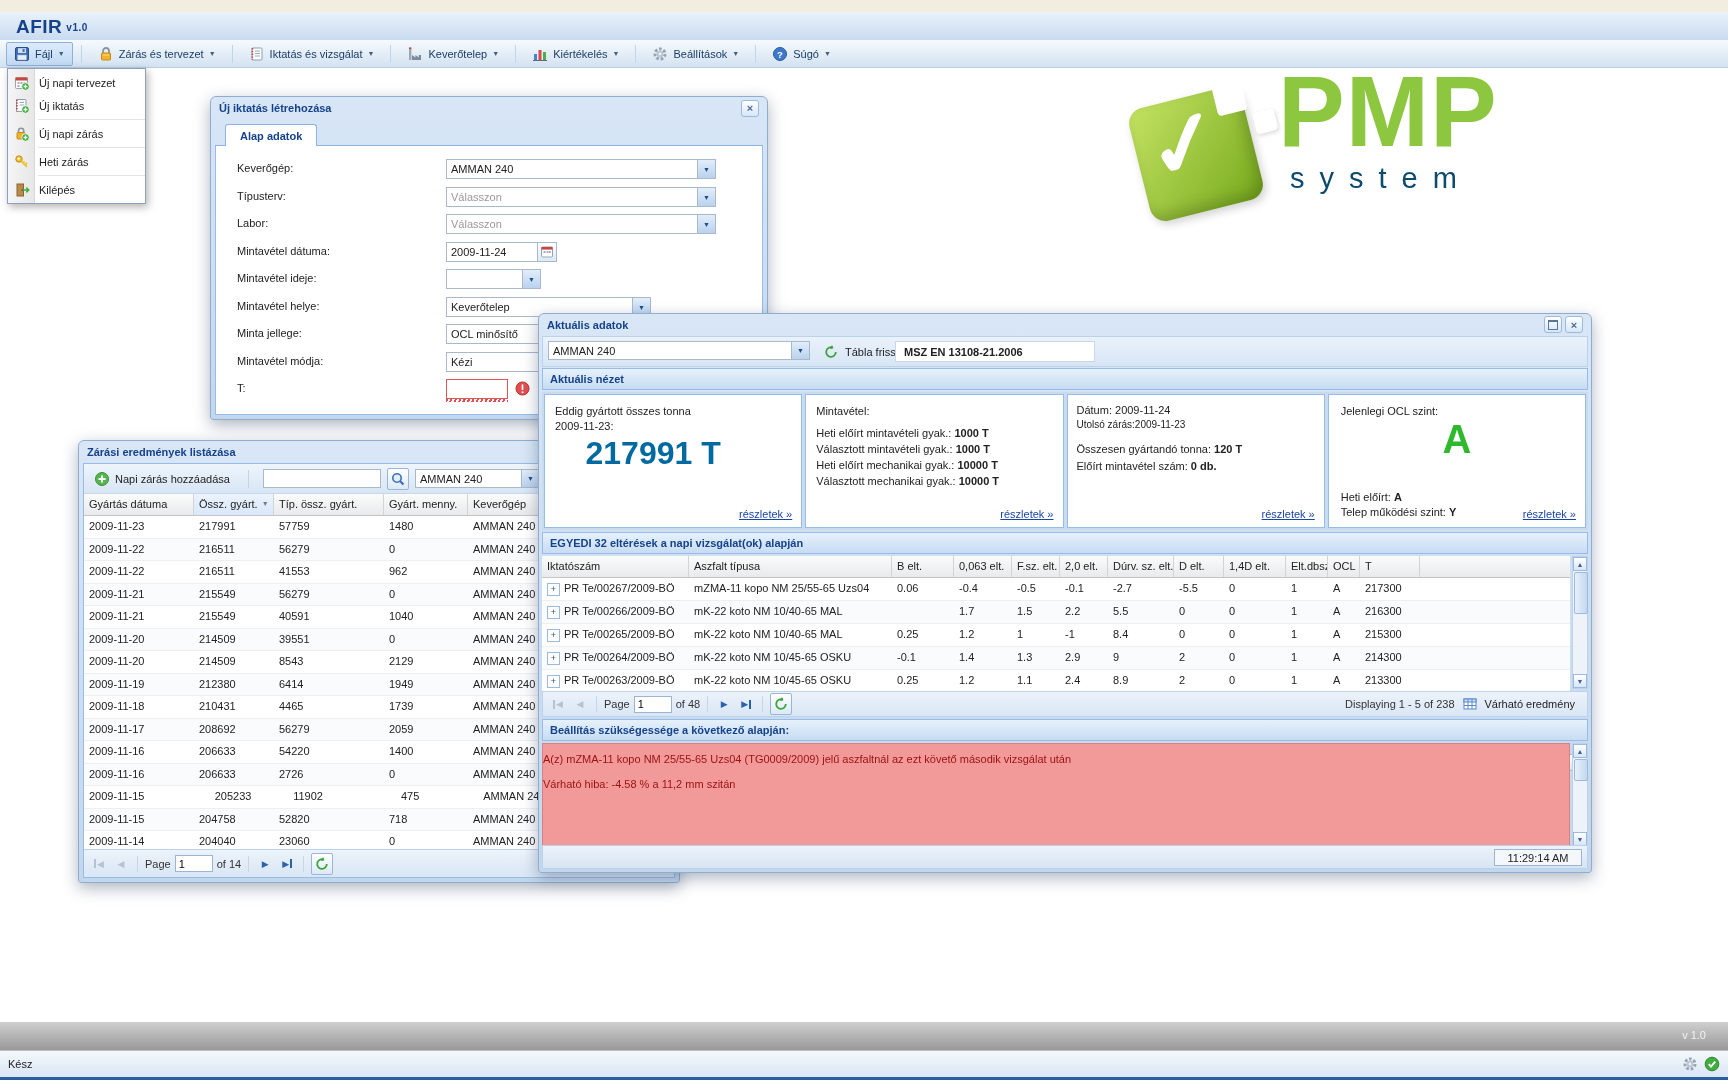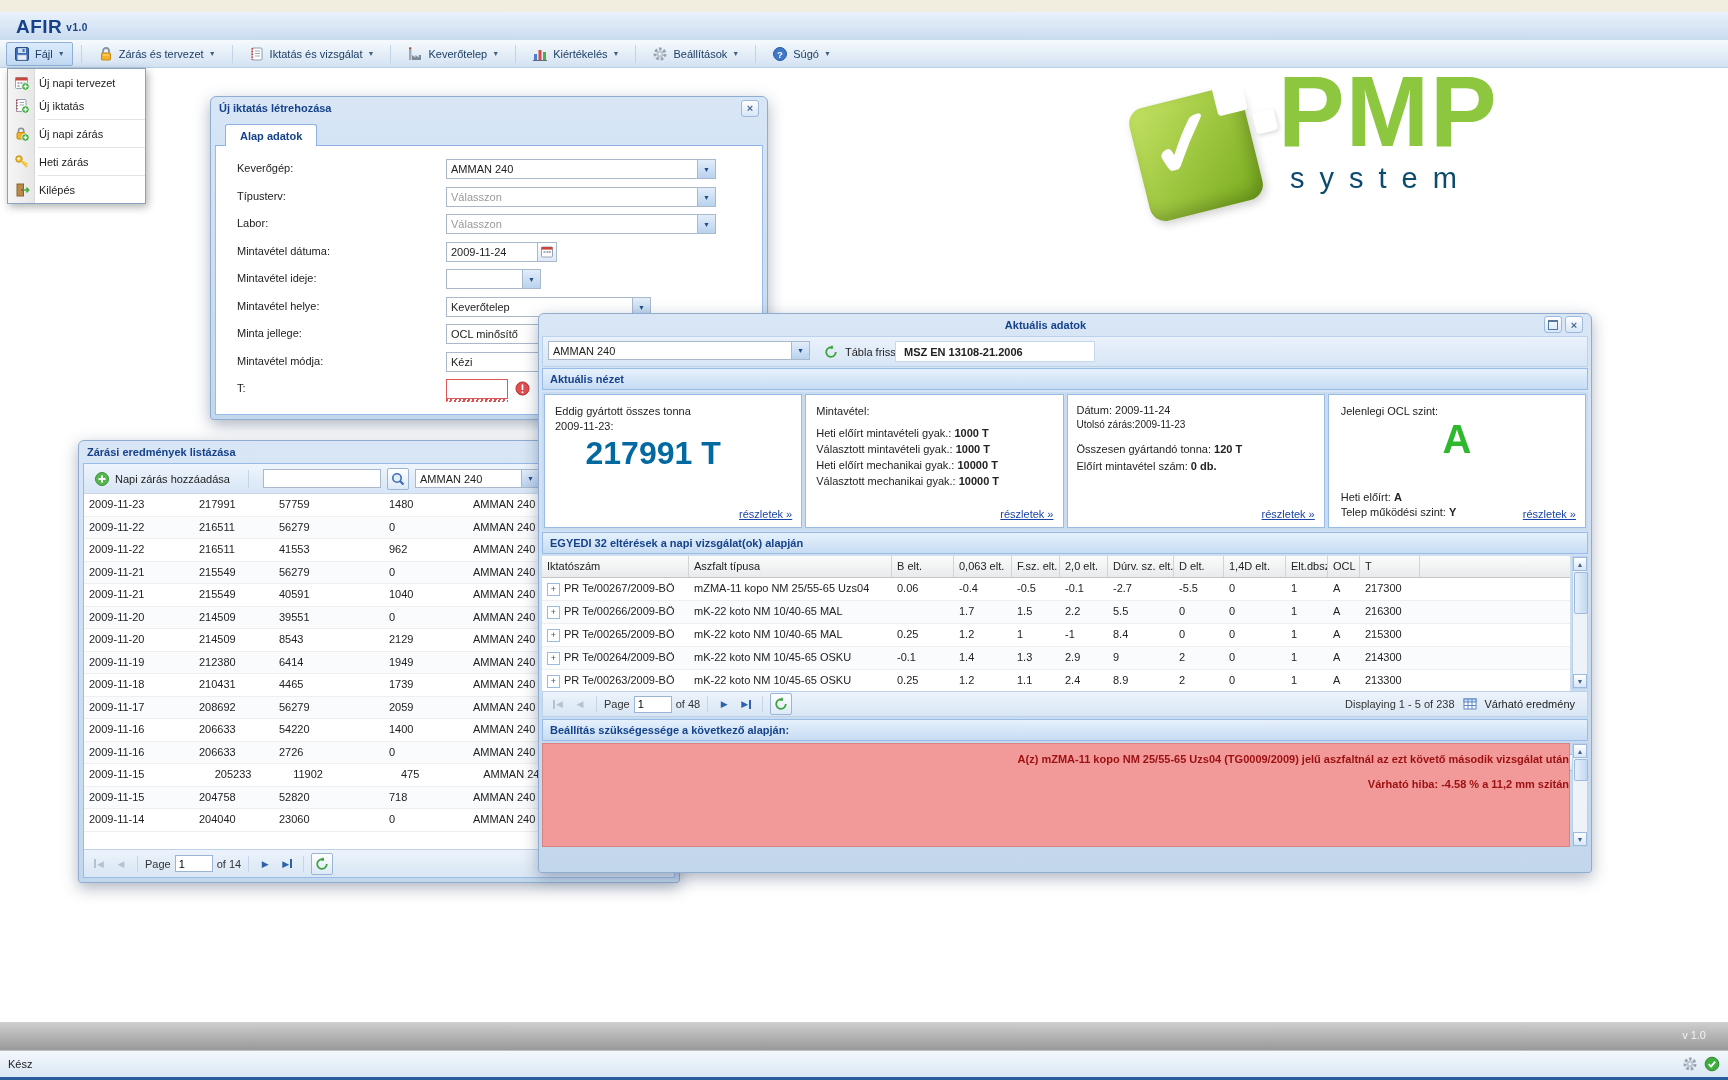--- a/index.html
+++ b/index.html
@@ -91,21 +91,21 @@
   .pvalue{font-weight:bold;}
   .bigton{position:absolute;left:0;right:40px;top:40px;text-align:center;font-size:32px;font-weight:bold;color:#0369a1;}
   .bigA{position:absolute;left:0;right:0;top:22px;text-align:center;font-size:40px;font-weight:bold;}
   .a-gridwrap{position:absolute;left:3px;top:242px;height:133px;right:21px;}
   .scrollbar{position:absolute;width:16px;background:#eef3f9;border:1px solid #bcd2ea;box-sizing:border-box;}
   .sb-arrow{position:absolute;left:0;width:14px;height:14px;display:flex;align-items:center;justify-content:center;font-size:7px;color:#46628c;background:linear-gradient(#fff,#d7e6f7);border:1px solid #9db9dd;box-sizing:border-box;}
   .sb-thumb{position:absolute;left:1px;width:12px;background:linear-gradient(90deg,#e7f0fa,#c3d8ef);border:1px solid #9db9dd;border-radius:2px;}
   .a-pager{position:absolute;left:3px;right:3px;top:377px;height:26px;background:linear-gradient(#ecf3fb,#d9e6f4);border:1px solid #bcd2ea;box-sizing:border-box;display:flex;align-items:center;padding:0 6px;gap:4px;}
   .pgright{position:absolute;right:12px;top:0;height:100%;display:flex;align-items:center;gap:7px;}
   .a-alert{position:absolute;left:3px;top:429px;right:21px;height:104px;background:#f29a9a;border:1px solid #d98080;box-sizing:border-box;}
-  .alertline{position:absolute;left:0;right:0;text-align:right;font-weight:bold;}
+  .alertline{position:absolute;left:0;right:0;text-align:left;font-weight:normal;}
   .a-botbar{position:absolute;left:3px;right:3px;bottom:3px;height:24px;background:linear-gradient(#ecf3fb,#d7e4f3);border:1px solid #bcd2ea;box-sizing:border-box;}
   .timebox{position:absolute;right:5px;top:3px;width:88px;height:17px;border:1px solid #9cb5d4;background:#f4f8fc;box-sizing:border-box;text-align:center;padding-top:2px;}
   .expander{width:11px;height:11px;border:1px solid #9db9dd;background:#fff;display:inline-flex;align-items:center;justify-content:center;font-size:9px;line-height:9px;color:#356;margin:1px 4px 0 0;flex:none;}
   
   .filemenu{position:absolute;left:7px;top:68px;width:137px;background:#fff;border:1px solid #8aa2bd;box-shadow:2px 3px 8px rgba(0,0,0,.3);padding:2px 0;z-index:60;}
   .menugutter{position:absolute;left:0;top:0;bottom:0;width:26px;background:linear-gradient(90deg,#f5f5f5,#e7e7e7);border-right:1px solid #d8d8d8;}
   .menuitem{position:relative;display:flex;align-items:center;height:23px;gap:9px;padding-left:6px;z-index:1;}
   .menusep{position:relative;height:1px;background:#e3e3e3;margin:2px 0 2px 30px;z-index:1;}
 </style>
 </head>
@@ -331,20 +331,38 @@
               <circle cx="7" cy="7" r="4.2" fill="#dfeefc" stroke="#3e6db5" stroke-width="1.6"></circle>
               <line x1="10.2" y1="10.2" x2="13.5" y2="13.5" stroke="#3e6db5" stroke-width="2.2"></line>
             </svg>
           </span>
         </span>
       <div class="toolfield" style="width:125px;">
         <span class="fieldval">AMMAN 240</span>
         <span class="trigger">▼</span>
       </div>
     </div>
+    <div class="gridhead" id="z-header">
+        <div class="hcell" style="width: 110px;">
+          <span>Gyártás dátuma</span>
+        </div>
+        <div class="hcell sorted" style="width: 80px;">
+          <span>Össz. gyárt.</span>
+          <span class="sortarrow">▼</span>
+        </div>
+        <div class="hcell" style="width: 110px;">
+          <span>Típ. össz. gyárt.</span>
+        </div>
+        <div class="hcell" style="width: 84px;">
+          <span>Gyárt. menny.</span>
+        </div>
+        <div class="hcell" style="width: 200px;">
+          <span>Keverőgép</span>
+        </div>
+      </div>
     <div id="z-rows">
         <div class="grow">
           <div class="gcell" style="width: 110px;">2009-11-23</div>
           <div class="gcell" style="width: 80px;">217991</div>
           <div class="gcell" style="width: 110px;">57759</div>
           <div class="gcell" style="width: 84px;">1480</div>
           <div class="gcell" style="width: 200px;">AMMAN 240</div>
         </div>
         <div class="grow">
           <div class="gcell" style="width: 110px;">2009-11-22</div>
@@ -462,21 +480,21 @@
               <path d="M12.8 8A4.8 4.8 0 1 1 9.8 3.6" fill="none" stroke="#3da33d" stroke-width="1.8"></path>
               <path d="M9 1l1.4 3.2-3.3.9z" fill="#3da33d"></path>
             </svg>
           </span>
         </span>
       </div>
   </div>
 </div>
 
 <div class="win" style="left:538px;top:313px;width:1052px;height:558px;z-index:40;">
-  <div class="win-titlebar" style="height:21px;text-align:center;">
+  <div class="win-titlebar" style="height:21px;">
     <span class="win-title">Aktuális adatok</span>
     <span class="win-tools">
       <span class="win-toolbtn">
           <span class="restore-glyph"></span>
         </span>
       <span class="win-toolbtn">×</span>
     </span>
   </div>
 
   <div class="a-toolbar">
@@ -712,20 +730,23 @@
   <div class="a-alert" id="alert-box" style="background: rgb(242, 154, 154);">
     <div class="alertline" style="top: 9px; color: rgb(156, 16, 16);" id="alert-line1">A(z) mZMA-11 kopo NM 25/55-65 Uzs04 (TG0009/2009) jelű aszfaltnál az ezt követő második vizsgálat után</div>
     <div class="alertline" style="top: 34px; color: rgb(156, 16, 16);" id="alert-line2">Várható hiba: -4.58 % a 11,2 mm szitán</div>
   </div>
   <div class="scrollbar" style="right:3px;top:429px;height:104px;">
     <span class="sb-arrow" style="top:0;">▲</span>
     <span class="sb-thumb" style="top:15px;height:20px;"></span>
     <span class="sb-arrow" style="bottom:0;">▼</span>
   </div>
 
+  <div class="a-botbar">
+    <span class="timebox">11:29:14 AM</span>
+  </div>
 </div>
 
 <div class="filemenu" id="file-menu">
   <div class="menugutter"></div>
 <div class="menuitem">
       <span class="icon">
         <svg viewBox="0 0 16 16">
           <rect x="1.5" y="2.5" width="12" height="11" rx="1" fill="#fff" stroke="#98a4b2"></rect>
           <rect x="1.5" y="2.5" width="12" height="3" fill="#c9463d"></rect>
           <rect x="3.5" y="7" width="2" height="2" fill="#aab"></rect>

